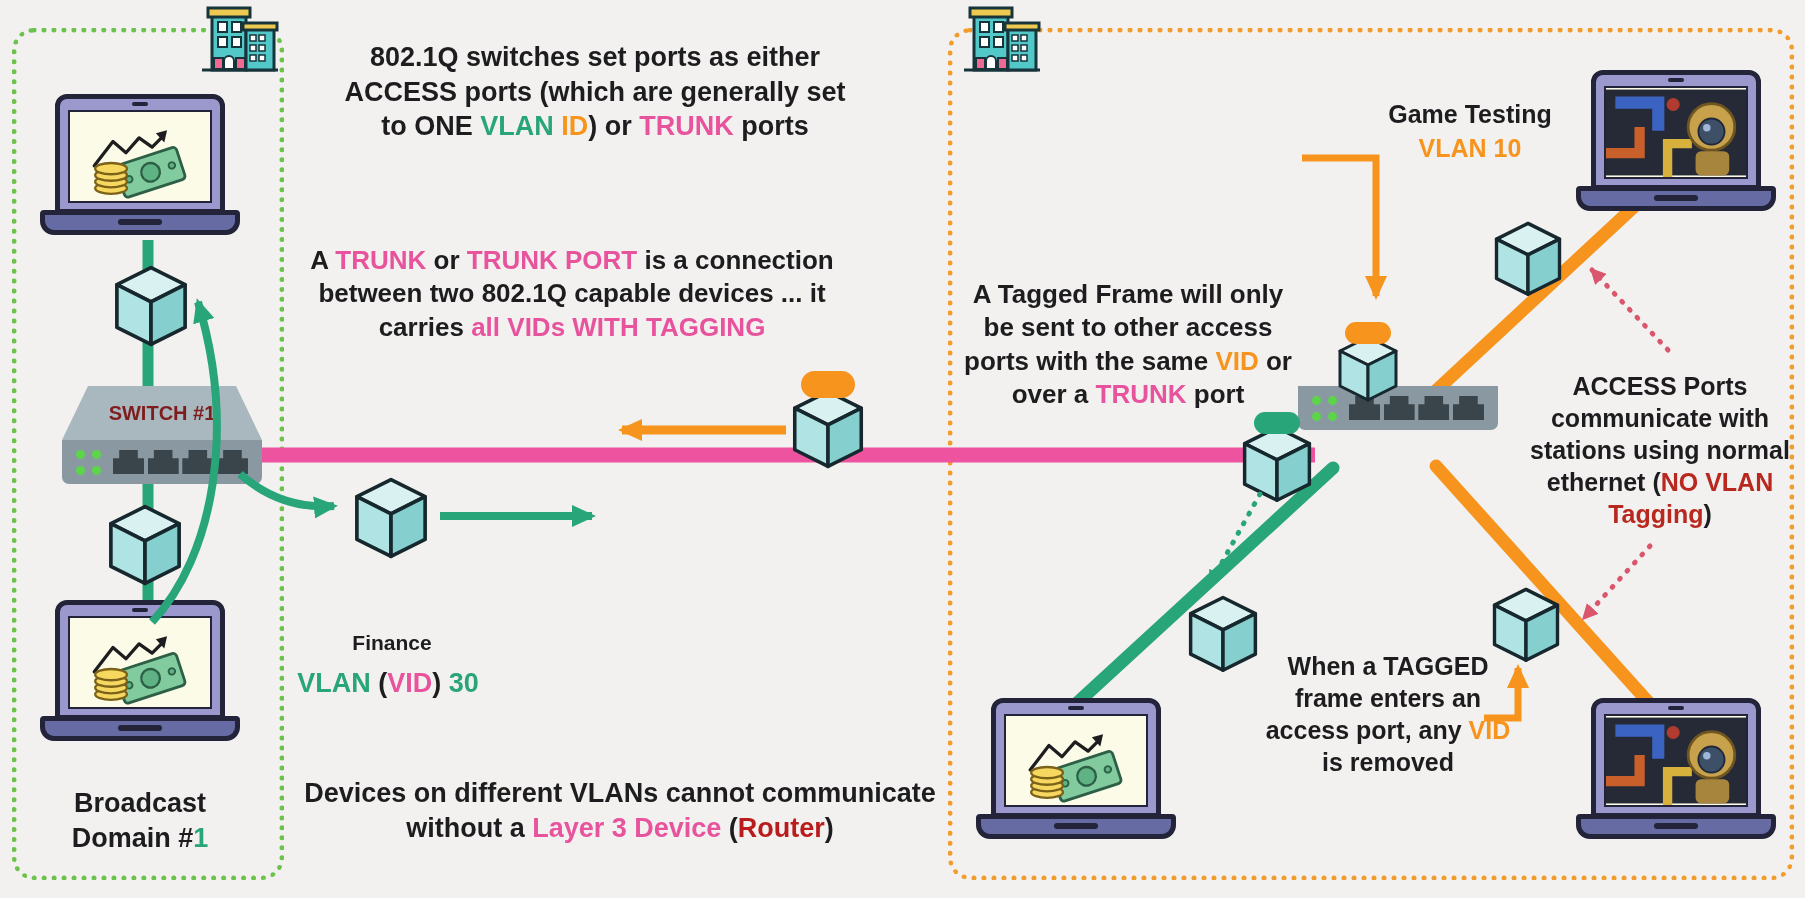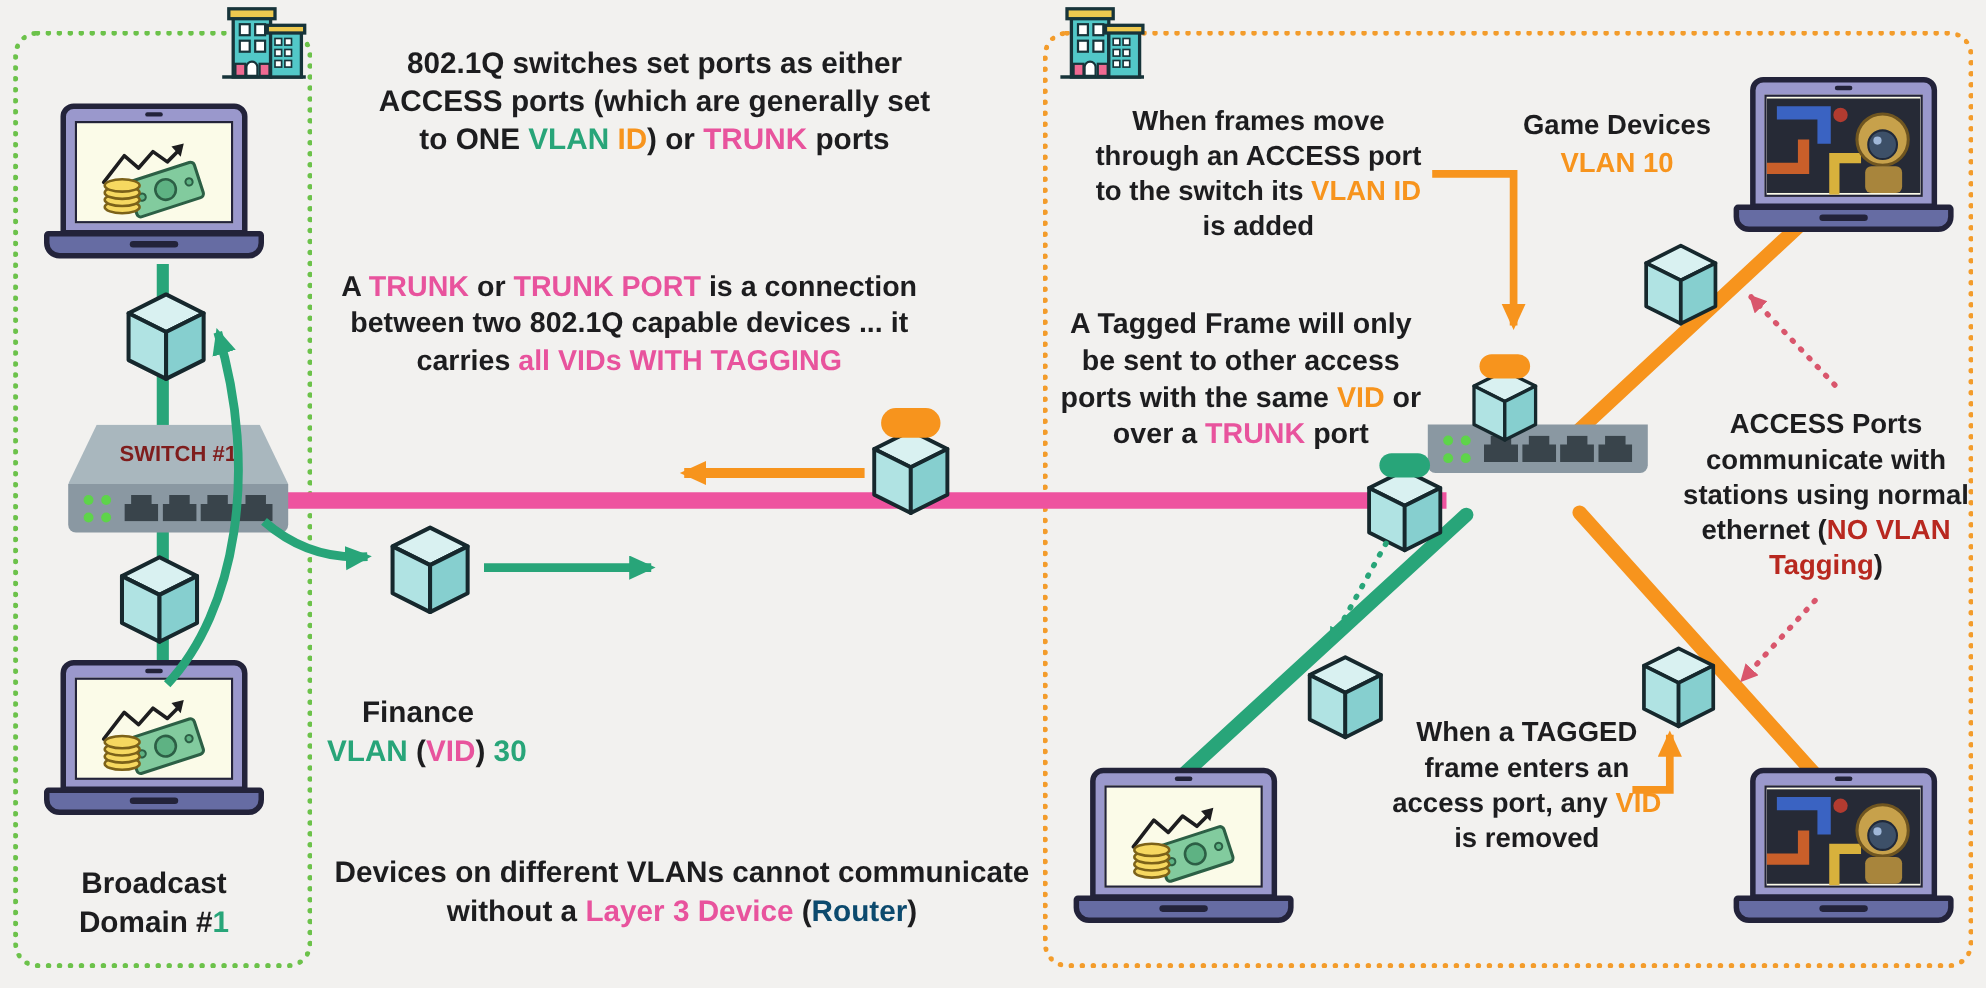--- a/index.html
+++ b/index.html
@@ -297,24 +297,23 @@
     <path d="M786 430 H622" fill="none" stroke="#f7941d" stroke-width="9" marker-end="url(#ah-o)"></path>
     <path d="M1302 158 H1376 V296" fill="none" stroke="#f7941d" stroke-width="7" marker-end="url(#ah-o)"></path>
     <path d="M1484 718 H1518 V668" fill="none" stroke="#f7941d" stroke-width="7" marker-end="url(#ah-o)"></path>
     <path d="M1668 350 L1592 270" fill="none" stroke="#d9566c" stroke-width="5" stroke-linecap="round" stroke-dasharray="1 10" marker-end="url(#ah-r-s)"></path>
     <path d="M1650 546 L1584 618" fill="none" stroke="#d9566c" stroke-width="5" stroke-linecap="round" stroke-dasharray="1 10" marker-end="url(#ah-r-s)"></path>
     <path d="M1260 494 L1210 584" fill="none" stroke="#28a579" stroke-width="5" stroke-linecap="round" stroke-dasharray="1 10" marker-end="url(#ah-g-s)"></path>
   </svg>
 
   <div class="note" style="left:330px;top:40px;width:530px;font-size:27px"><span style="color: rgb(29, 29, 31);">802.1Q switches set ports as either ACCESS ports (which are generally set to ONE </span><span style="color: rgb(40, 165, 121);">VLAN</span><span style="color: rgb(29, 29, 31);"> </span><span style="color: rgb(247, 148, 29);">ID</span><span style="color: rgb(29, 29, 31);">) or </span><span style="color: rgb(232, 83, 157);">TRUNK</span><span style="color: rgb(29, 29, 31);"> ports</span></div>
   <div class="note" style="left:288px;top:244px;width:568px;font-size:26px"><span style="color: rgb(29, 29, 31);">A </span><span style="color: rgb(232, 83, 157);">TRUNK</span><span style="color: rgb(29, 29, 31);"> or </span><span style="color: rgb(232, 83, 157);">TRUNK PORT</span><span style="color: rgb(29, 29, 31);"> is a connection between two 802.1Q capable devices ... it carries </span><span style="color: rgb(232, 83, 157);">all VIDs WITH TAGGING</span></div>
-  <div class="note" style="left:280px;top:630px;width:200px;font-size:27px"><span style="color: rgb(29, 29, 31);">Finance</span></div>
+  <div class="note" style="left:292px;top:630px;width:200px;font-size:21px"><span style="color: rgb(29, 29, 31);">Finance</span></div>
   <div class="note" style="left:288px;top:666px;width:200px;font-size:27px"><span style="color: rgb(40, 165, 121);">VLAN</span><span style="color: rgb(29, 29, 31);"> (</span><span style="color: rgb(232, 83, 157);">VID</span><span style="color: rgb(29, 29, 31);">) </span><span style="color: rgb(40, 165, 121);">30</span></div>
-  <div class="note" style="left:302px;top:776px;width:636px;font-size:27px"><span style="color: rgb(29, 29, 31);">Devices on different VLANs cannot communicate without a </span><span style="color: rgb(232, 83, 157);">Layer 3 Device</span><span style="color: rgb(29, 29, 31);"> (</span><span style="color: #0c4a6e;">Router</span><span style="color: rgb(29, 29, 31);">)</span></div>
+  <div class="note" style="left:302px;top:776px;width:636px;font-size:27px"><span style="color: rgb(29, 29, 31);">Devices on different VLANs cannot communicate without a </span><span style="color: rgb(232, 83, 157);">Layer 3 Device</span><span style="color: rgb(29, 29, 31);"> (</span><span style="color: #b91c1c;">Router</span><span style="color: rgb(29, 29, 31);">)</span></div>
   <div class="note" style="left:50px;top:786px;width:180px;font-size:27px"><span style="color: rgb(29, 29, 31);">Broadcast Domain #</span><span style="color: rgb(40, 165, 121);">1</span></div>
-  <div class="note" style="left:988px;top:94px;width:312px;font-size:25px"><span style="color: rgb(29, 29, 31);">When frames move through an ACCESS port to the switch its </span><span style="color: rgb(247, 148, 29);">VLAN ID</span><span style="color: rgb(29, 29, 31);"> is added</span></div>
-  <div class="note" style="left:1372px;top:98px;width:196px;font-size:25px"><span style="color: rgb(29, 29, 31);">Game Devices</span></div>
+  <div class="note" style="left:1372px;top:98px;width:196px;font-size:25px"><span style="color: rgb(29, 29, 31);">Game Testing</span></div>
   <div class="note" style="left:1372px;top:132px;width:196px;font-size:25px"><span style="color: rgb(247, 148, 29); margin-top: 36px;">VLAN 10</span></div>
   <div class="note" style="left:958px;top:278px;width:340px;font-size:26px"><span style="color: rgb(29, 29, 31);">A Tagged Frame will only be sent to other access ports with the same </span><span style="color: rgb(247, 148, 29);">VID</span><span style="color: rgb(29, 29, 31);"> or over a </span><span style="color: rgb(232, 83, 157);">TRUNK</span><span style="color: rgb(29, 29, 31);"> port</span></div>
   <div class="note" style="left:1260px;top:650px;width:256px;font-size:25px"><span style="color: rgb(29, 29, 31);">When a TAGGED frame enters an access port, any </span><span style="color: rgb(247, 148, 29);">VID</span><span style="color: rgb(29, 29, 31);"> is removed</span></div>
   <div class="note" style="left:1526px;top:370px;width:268px;font-size:25px"><span style="color: rgb(29, 29, 31);">ACCESS Ports communicate with stations using normal ethernet (</span><span style="color: rgb(184, 40, 31);">NO VLAN Tagging</span><span style="color: rgb(29, 29, 31);">)</span></div>
 
 </div>
 
 </body></html>

